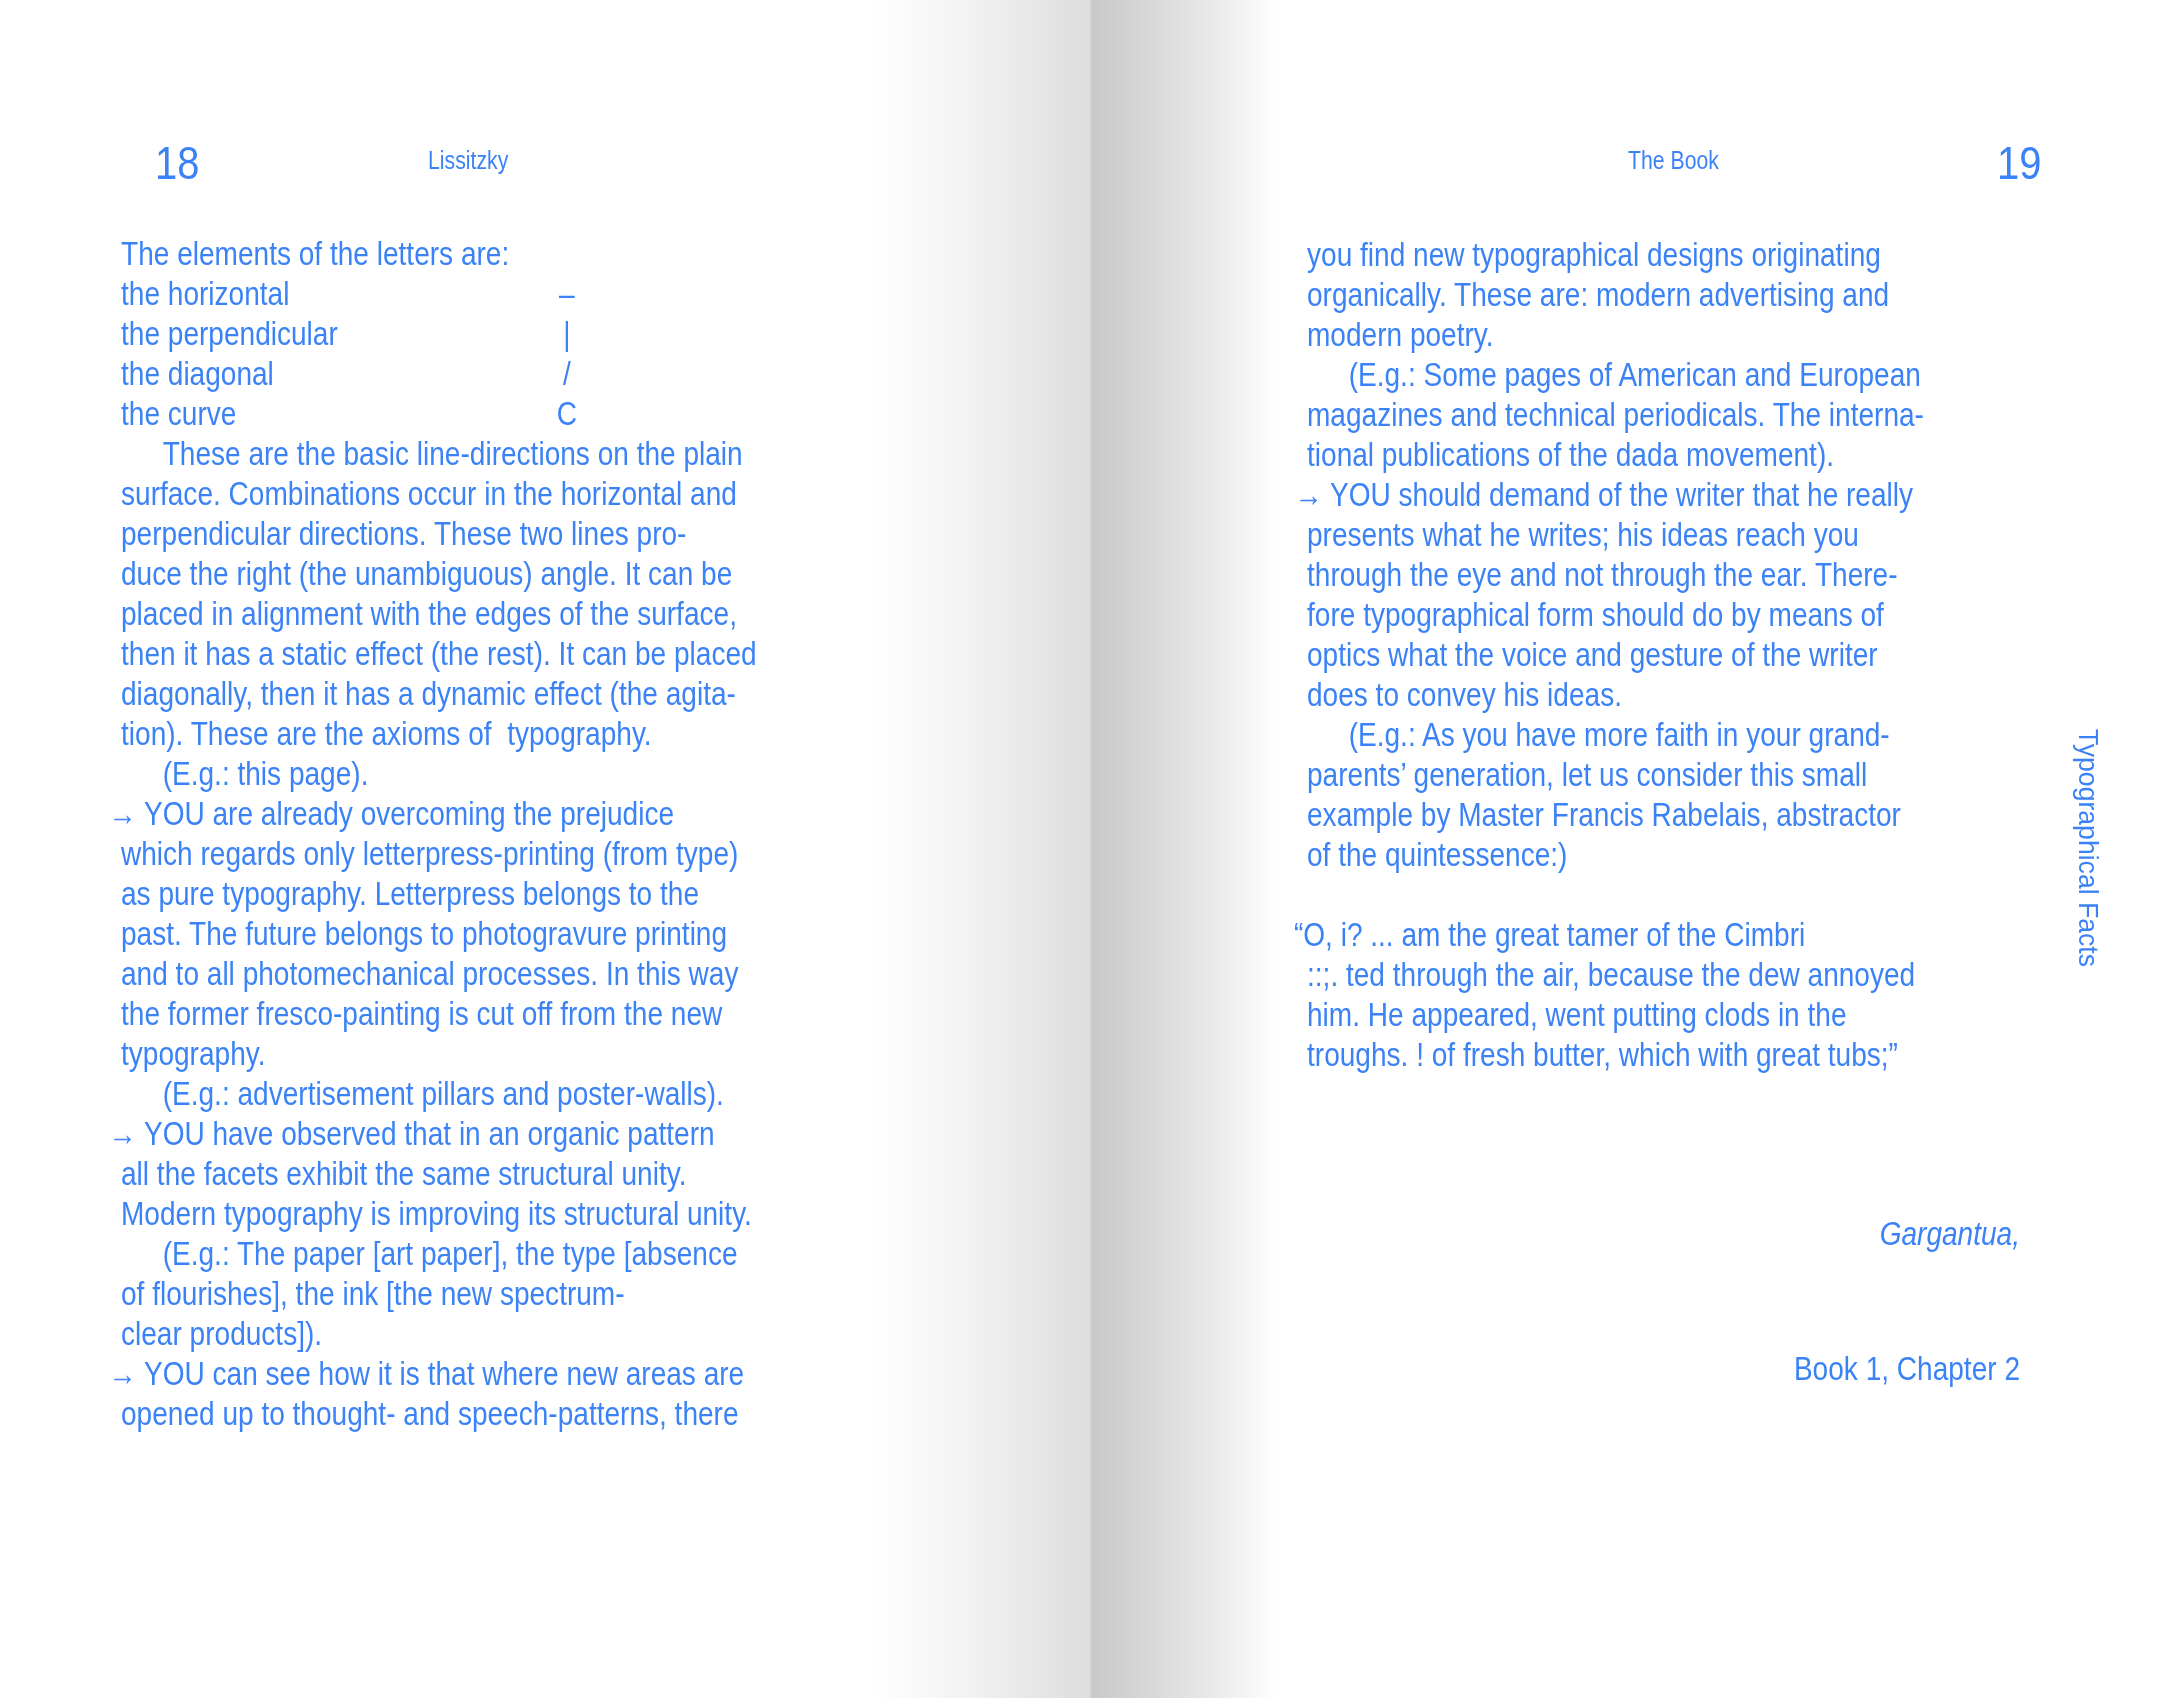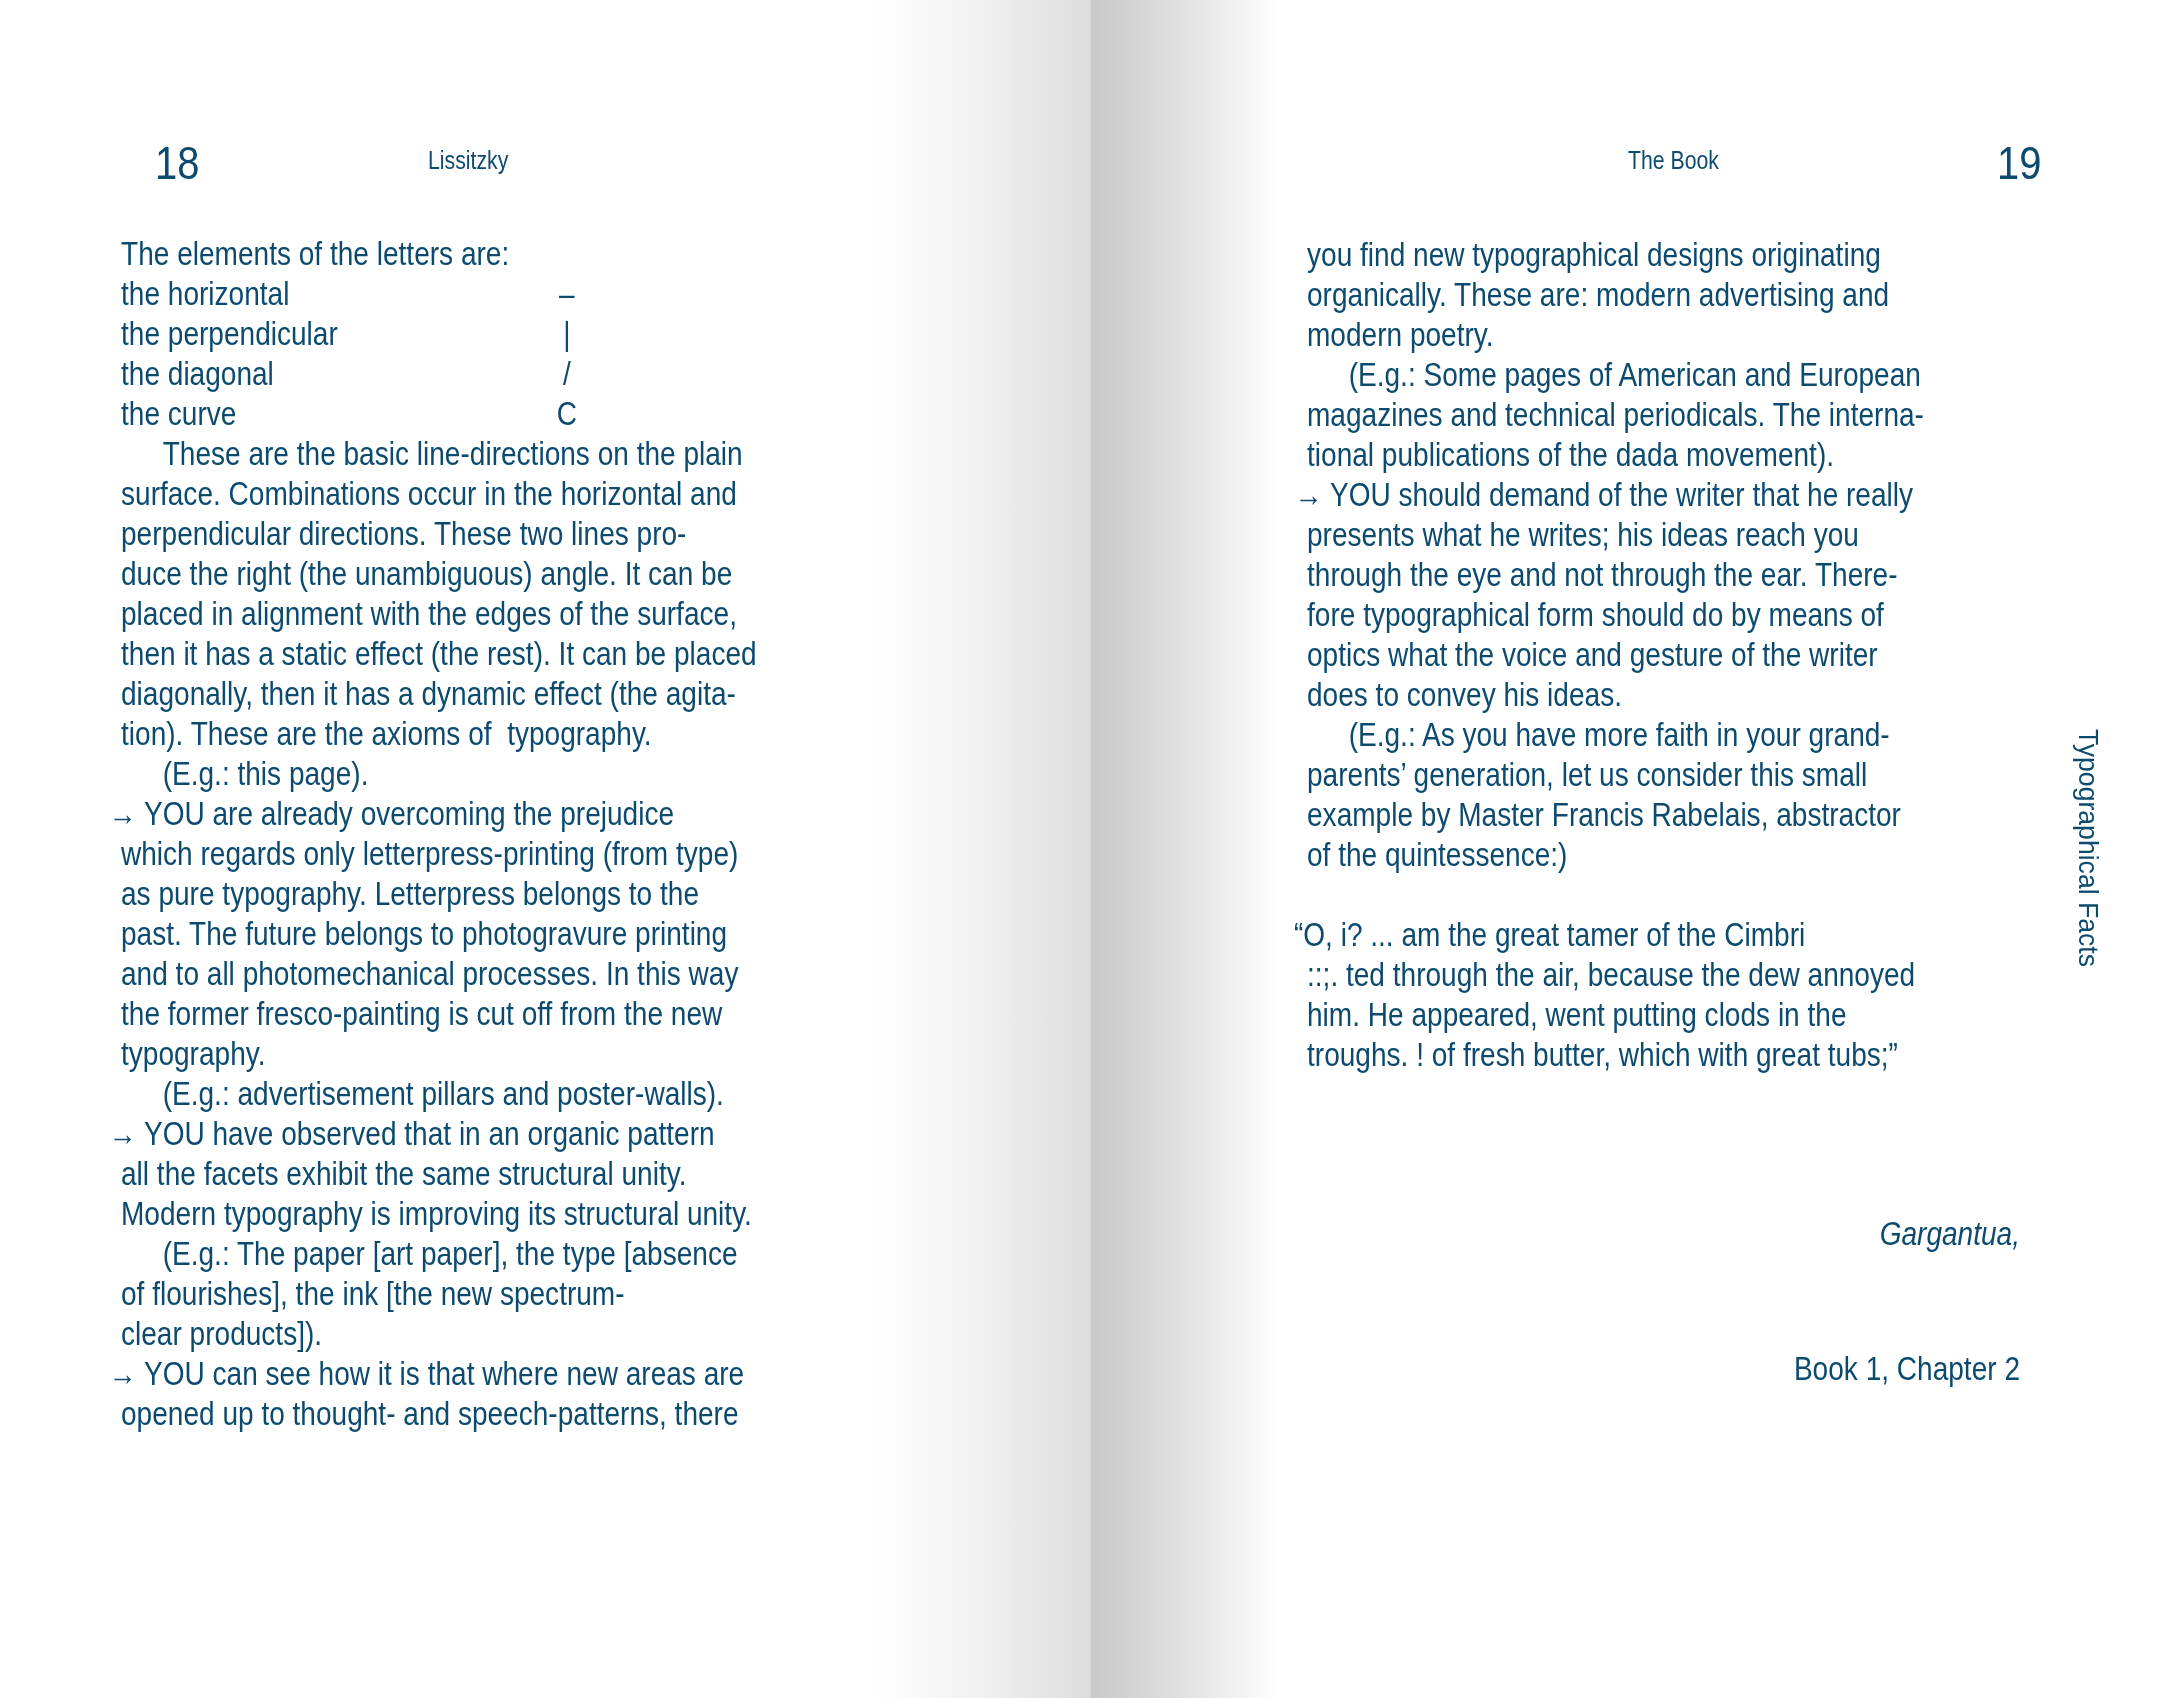--- a/index.html
+++ b/index.html
@@ -1,17 +1,17 @@
 <!DOCTYPE html>
 <html style="font-size:13px"><head>
 <meta charset="utf-8">
 <style>
   html,body{margin:0;padding:0;background:#ffffff;}
   #spread{position:relative;width:2156px;height:1698px;background:#ffffff;overflow:hidden;
-          font-family:"Liberation Sans","DejaVu Sans",sans-serif;color:#0c4a6e;}
+          font-family:"Liberation Sans","DejaVu Sans",sans-serif;color:#3b82f6;}
   .spine{position:absolute;left:873px;top:0;width:404px;height:1698px;pointer-events:none;
          background:linear-gradient(90deg,#ffffff 0%,#f3f3f3 22%,#e7e7e7 40%,#dddddd 53.6%,
                     #c9c9c9 54.2%,#d2d2d2 63%,#e7e7e7 82%,#ffffff 100%);}
   .pagenum{position:absolute;font-size:47px;line-height:49px;transform:scaleX(0.85);transform-origin:0 0;}
   #pagenum-left{left:155px;top:138px;}
   #pagenum-right{left:1997px;top:138px;}
   .runhead{position:absolute;font-size:25px;line-height:30px;transform:scaleX(0.85);transform-origin:0 0;}
   #runhead-left{left:428px;top:145px;}
   #runhead-right{left:1628px;top:145px;}
   .col{position:absolute;font-size:33px;line-height:40px;white-space:pre;

